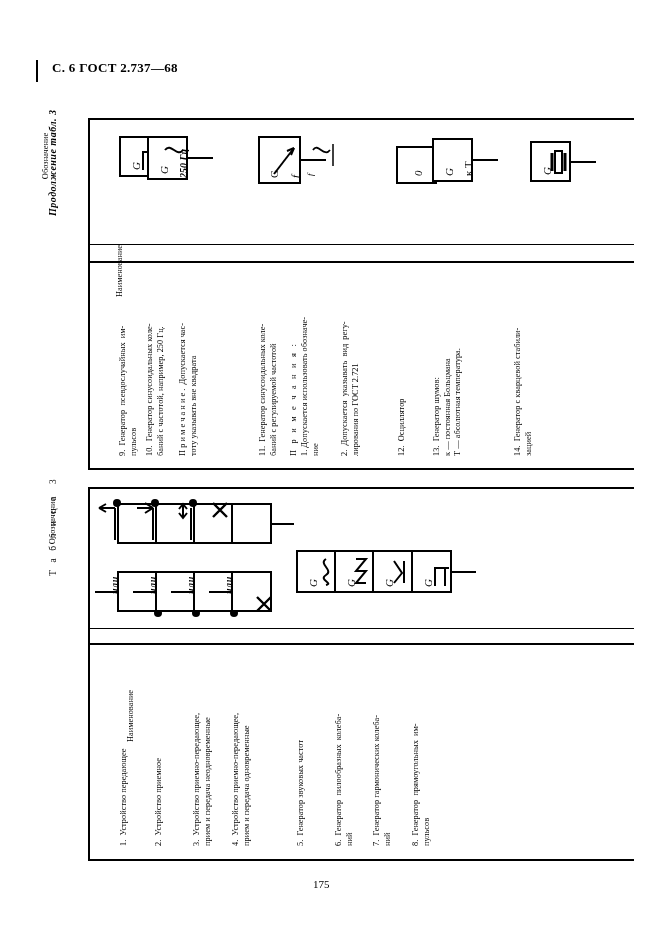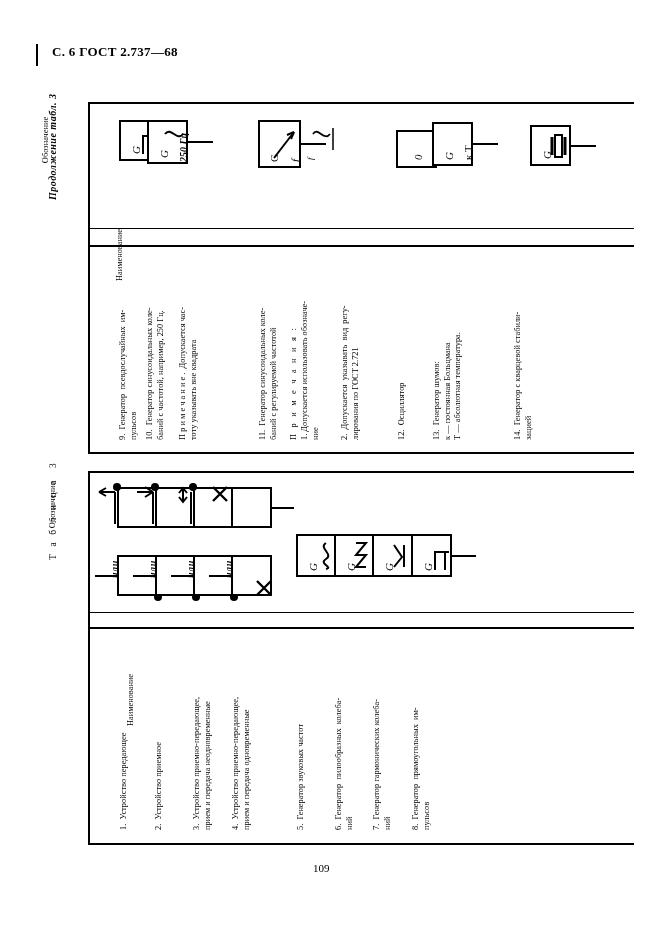--- a/index.html
+++ b/index.html
@@ -4,21 +4,21 @@
 <style>
   html,body{margin:0;padding:0;}
   body{
     width:661px;height:936px;
     background:#ffffff;
     font-family:"Liberation Serif", serif;
     color:#000;
     overflow:hidden;
     position:relative;
   }
-  .page{position:absolute;inset:0;}
+  .page{position:absolute;inset:0;margin-top:16px;}
 
   
   .hdr{
     position:absolute;left:52px;top:44px;
     font-family:"Liberation Serif", serif;
     font-weight:bold;font-size:13px;letter-spacing:.3px;
     white-space:nowrap;
   }
   .hdr-rule{
     position:absolute;left:36px;top:44px;width:5px;height:22px;
@@ -309,15 +309,15 @@
   <div class="sym" style="left:411px;top:534px;">
     <div class="box" style="left:0;top:0;width:41px;height:43px;"></div>
     <div class="lead" style="left:41px;top:20.5px;width:24px;height:2.2px;"></div>
     <div class="glyph" style="left:11px;top:37px;font-size:11px;">G</div>
     <svg style="position:absolute;left:20px;top:6px;" width="20" height="32" viewBox="0 0 20 32">
       <path d="M4,30 L4,12 L14,12 L14,30" fill="none" stroke="#000" stroke-width="2"></path>
       <path d="M14,12 L18,12" fill="none" stroke="#000" stroke-width="2"></path>
     </svg>
   </div>
 
-  <div class="pageno">109</div>
+  <div class="pageno">175</div>
 
 </div>
 
 </body></html>

